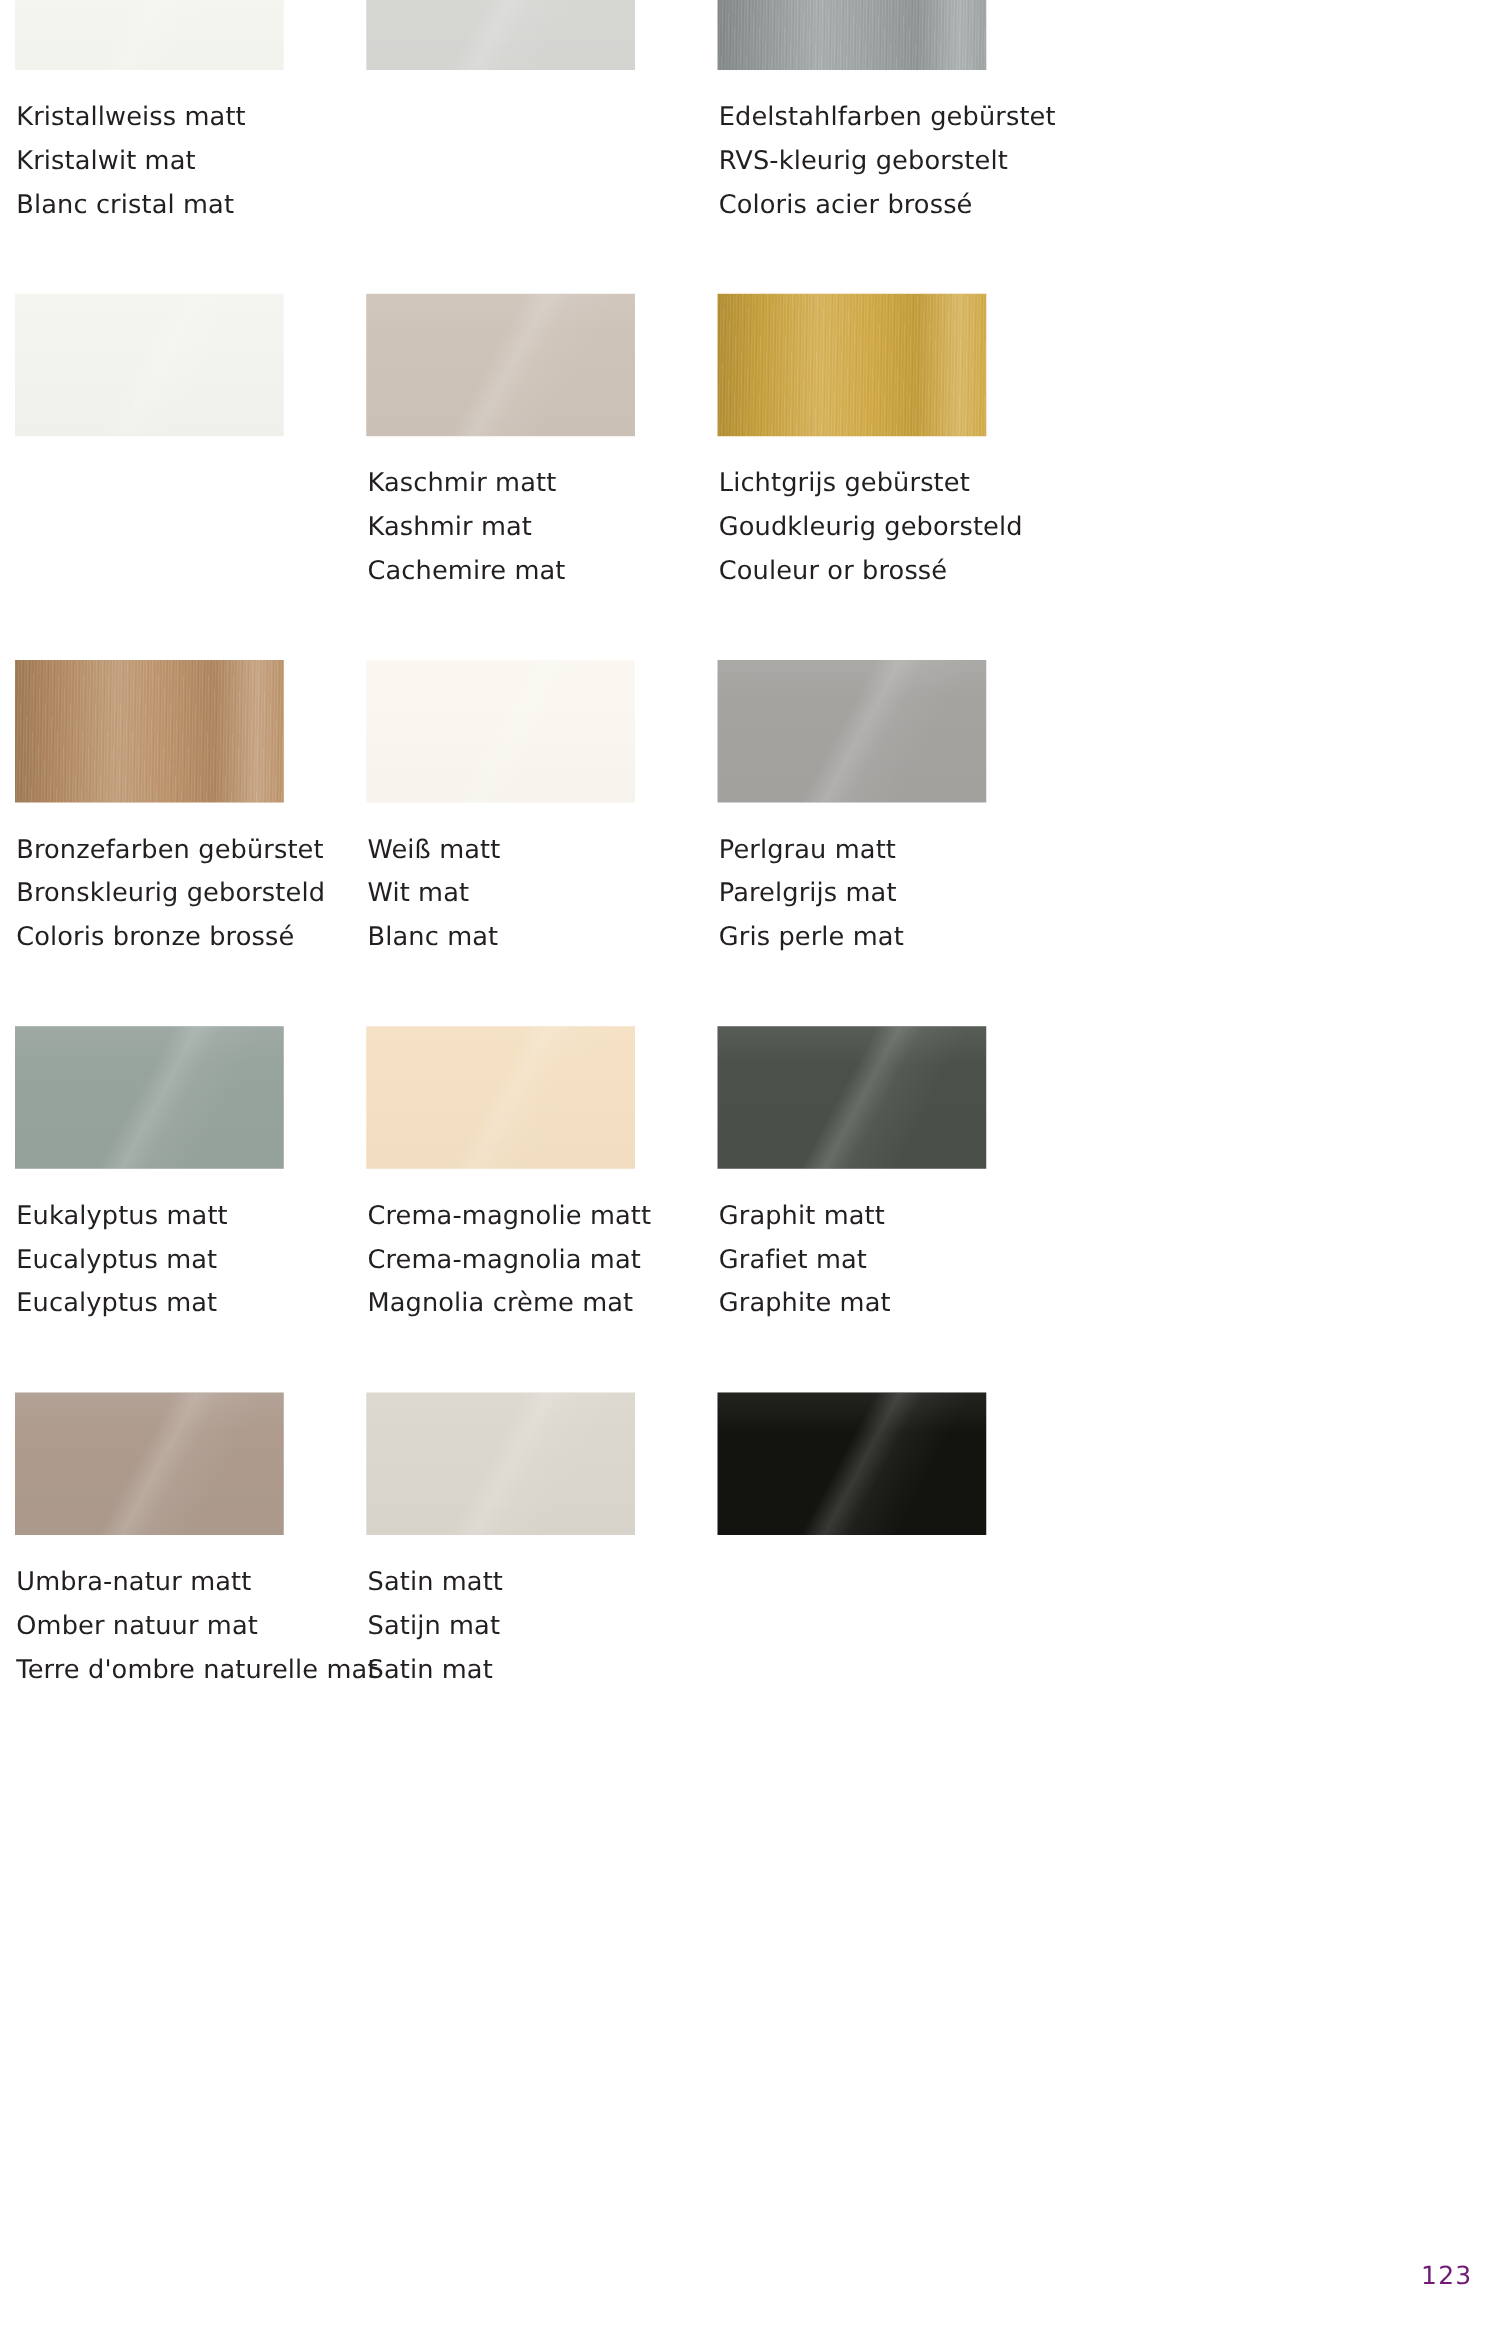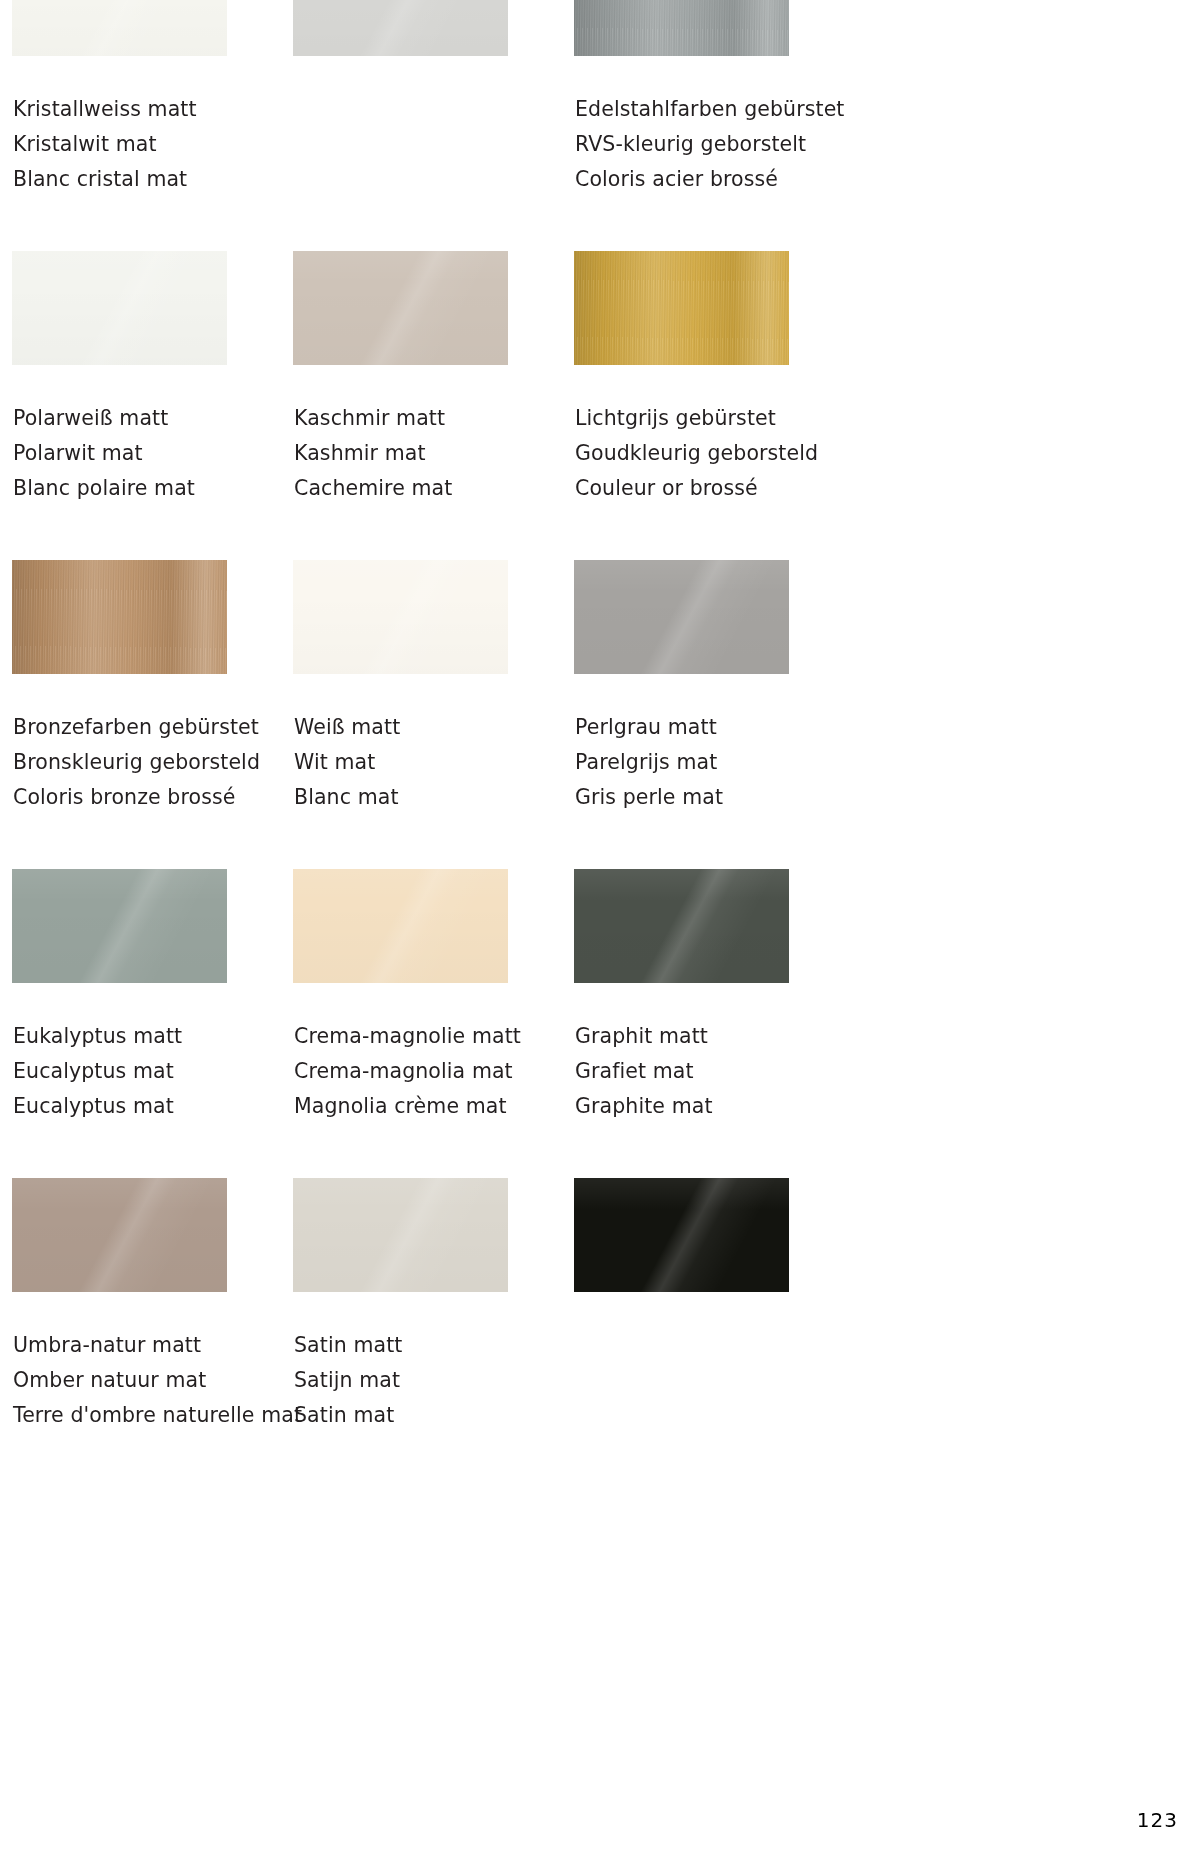--- a/index.html
+++ b/index.html
@@ -84,40 +84,40 @@
         rgba(0,0,0,0.14) 0%,
         rgba(0,0,0,0.05) 14%,
         rgba(255,255,255,0.16) 38%,
         rgba(255,255,255,0.05) 56%,
         rgba(0,0,0,0.06) 74%,
         rgba(255,255,255,0.22) 90%,
         rgba(255,255,255,0.05) 100%);
   }
 
   .labels {
-    margin-top: 36px;
+    margin-top: 20px;
     padding-left: 1px;
   }
 
   .label-line {
     font-size: 20.5px;
     line-height: 35px;
     color: #231f20;
     letter-spacing: 0.1px;
     white-space: nowrap;
   }
 
   .row-gap { height: 54px; }
 
   .page-number {
     position: absolute;
     right: 22px;
     bottom: 28px;
     font-size: 20px;
-    color: #000000;
+    color: #701a75;
     letter-spacing: 1px;
   }
 </style>
 </head>
 <body>
 
 <div class="page">
 
   <div class="swatch-grid">
       <div class="cell col1">
@@ -143,25 +143,20 @@
           <div class="label-line">Edelstahlfarben gebürstet</div>
           <div class="label-line">RVS-kleurig geborstelt</div>
           <div class="label-line">Coloris acier brossé</div>
         </div>
       </div>
       <div class="row-gap" style="grid-column: 1 / -1;"></div>
       <div class="cell col1">
         <div class="swatch gloss" style="background: rgb(243, 244, 239);">
           <div class="sheen"></div>
         </div>
-        <div class="labels">
-          <div class="label-line">Polarweiß matt</div>
-          <div class="label-line">Polarwit mat</div>
-          <div class="label-line">Blanc polaire mat</div>
-        </div>
       </div>
       <div class="cell col2">
         <div class="swatch gloss" style="background: rgb(206, 195, 184);">
           <div class="sheen"></div>
         </div>
         <div class="labels">
           <div class="label-line">Kaschmir matt</div>
           <div class="label-line">Kashmir mat</div>
           <div class="label-line">Cachemire mat</div>
         </div>

